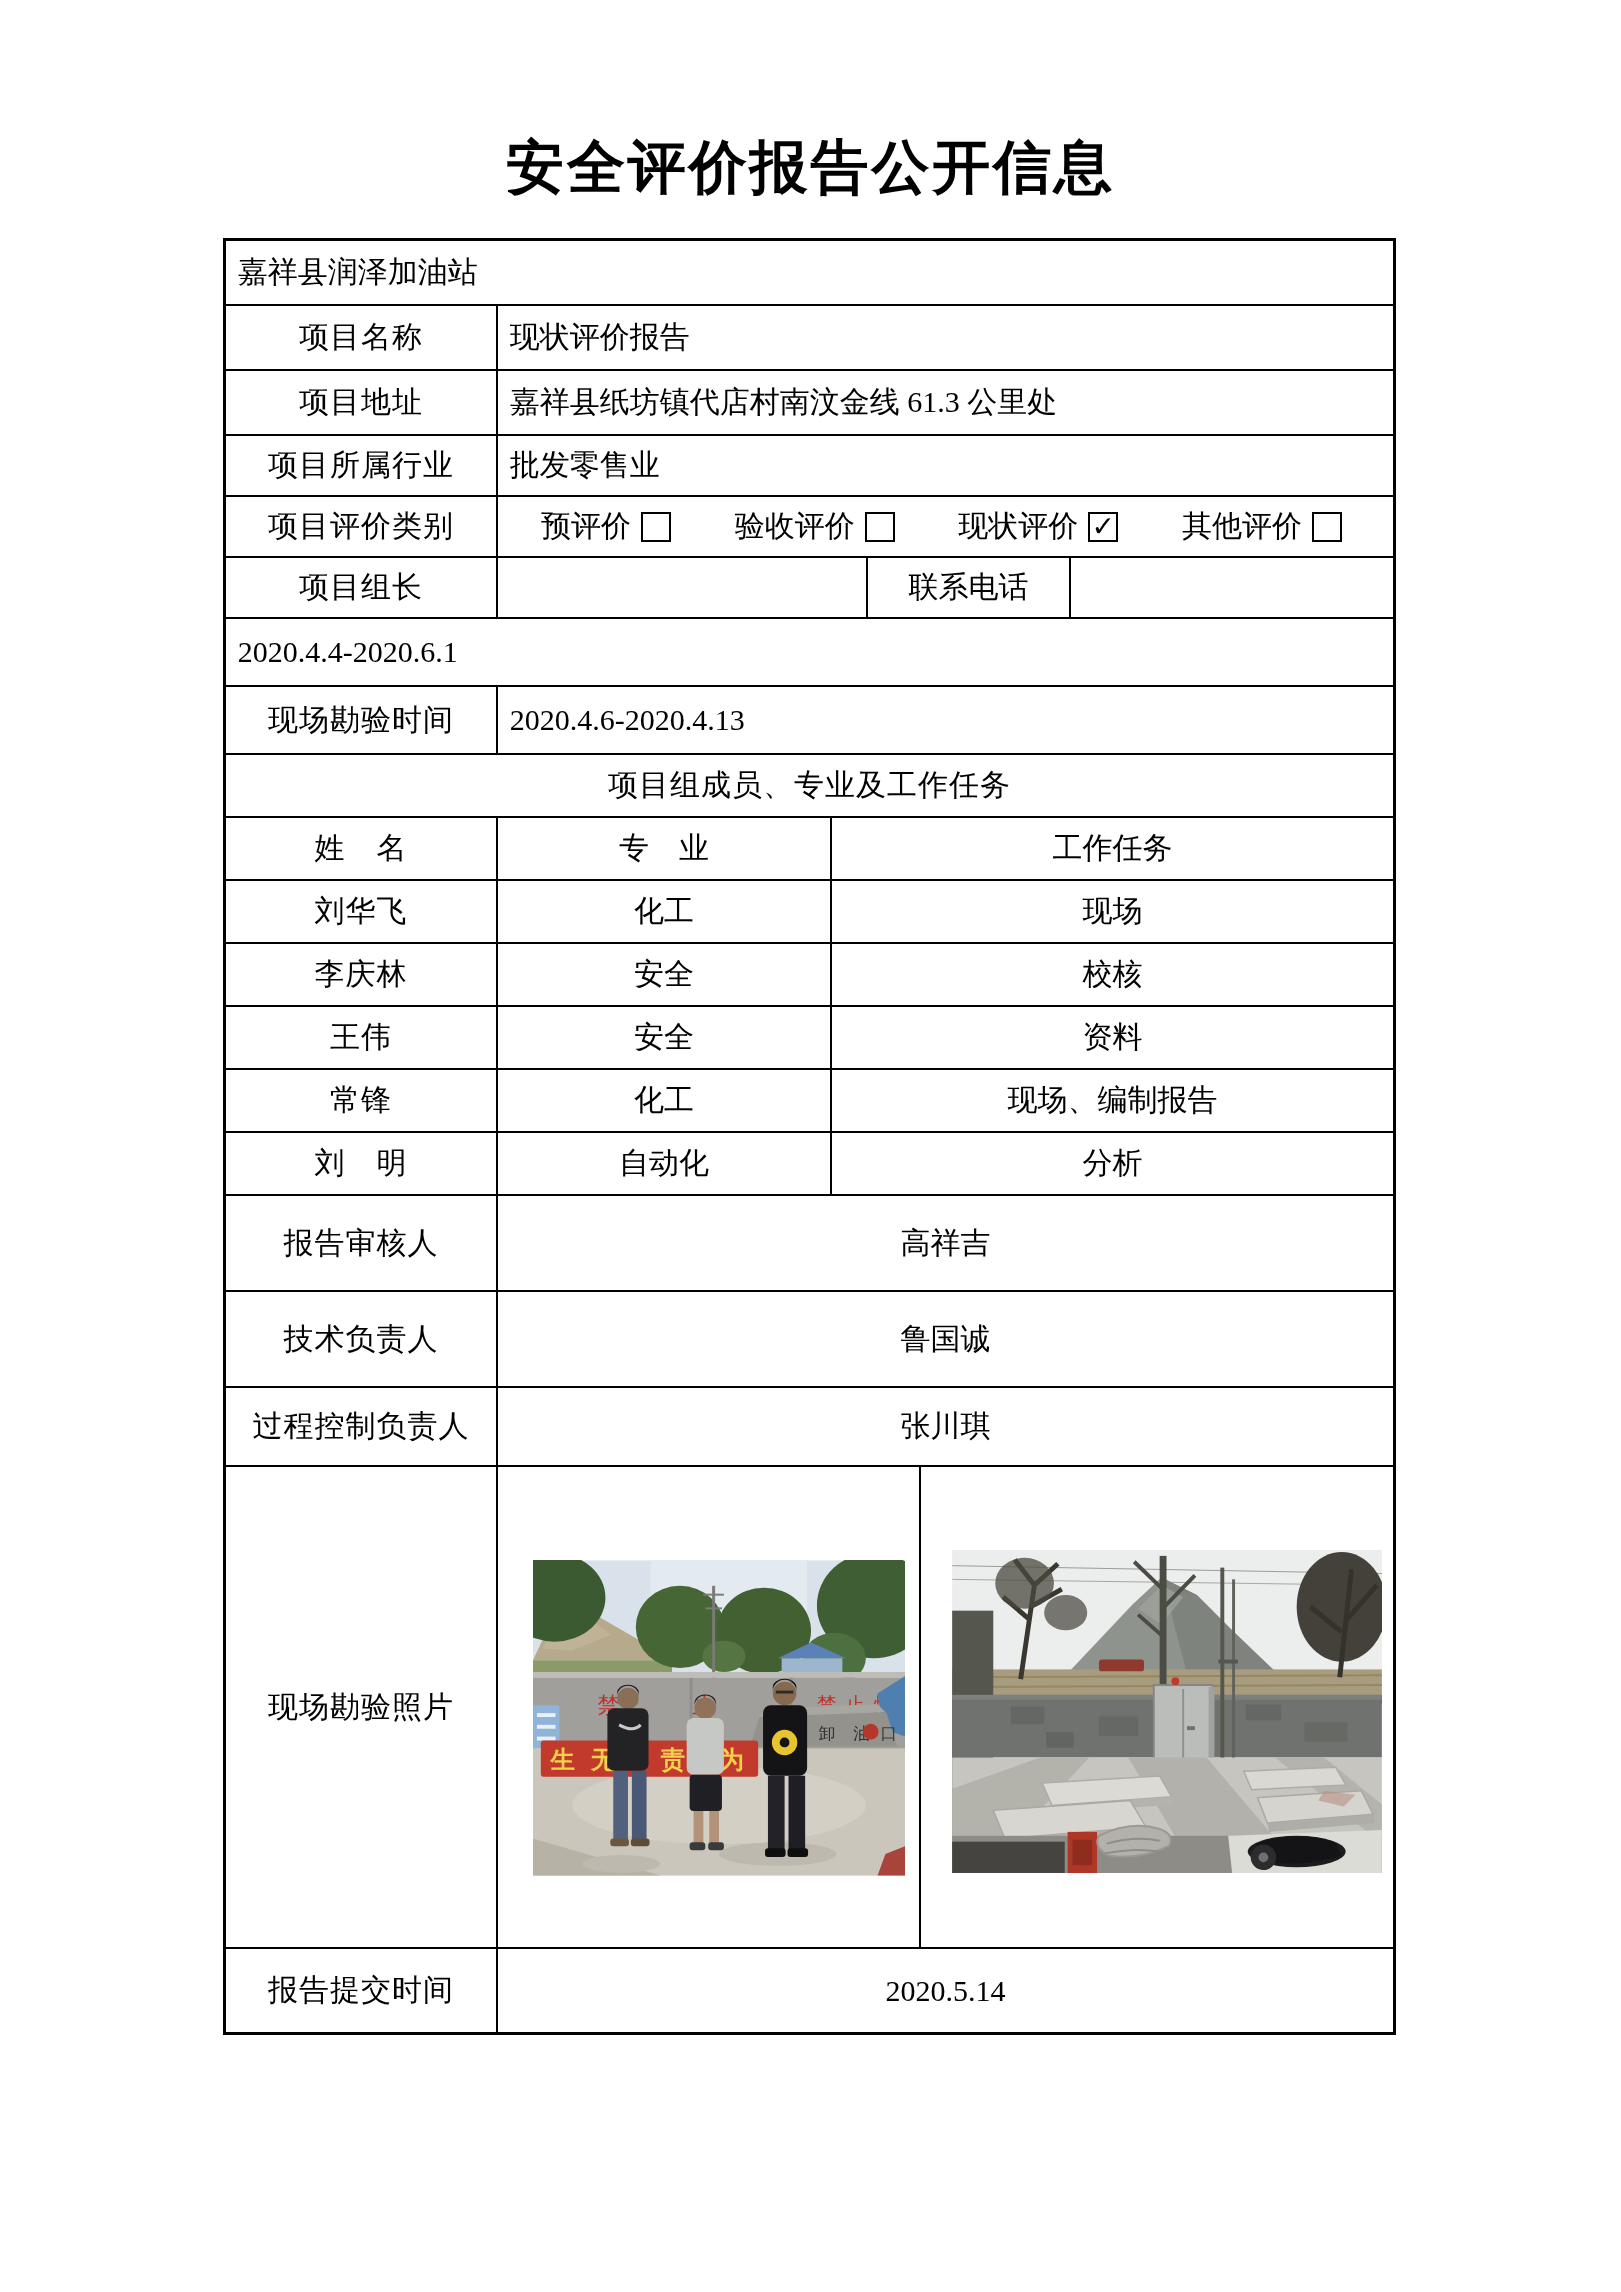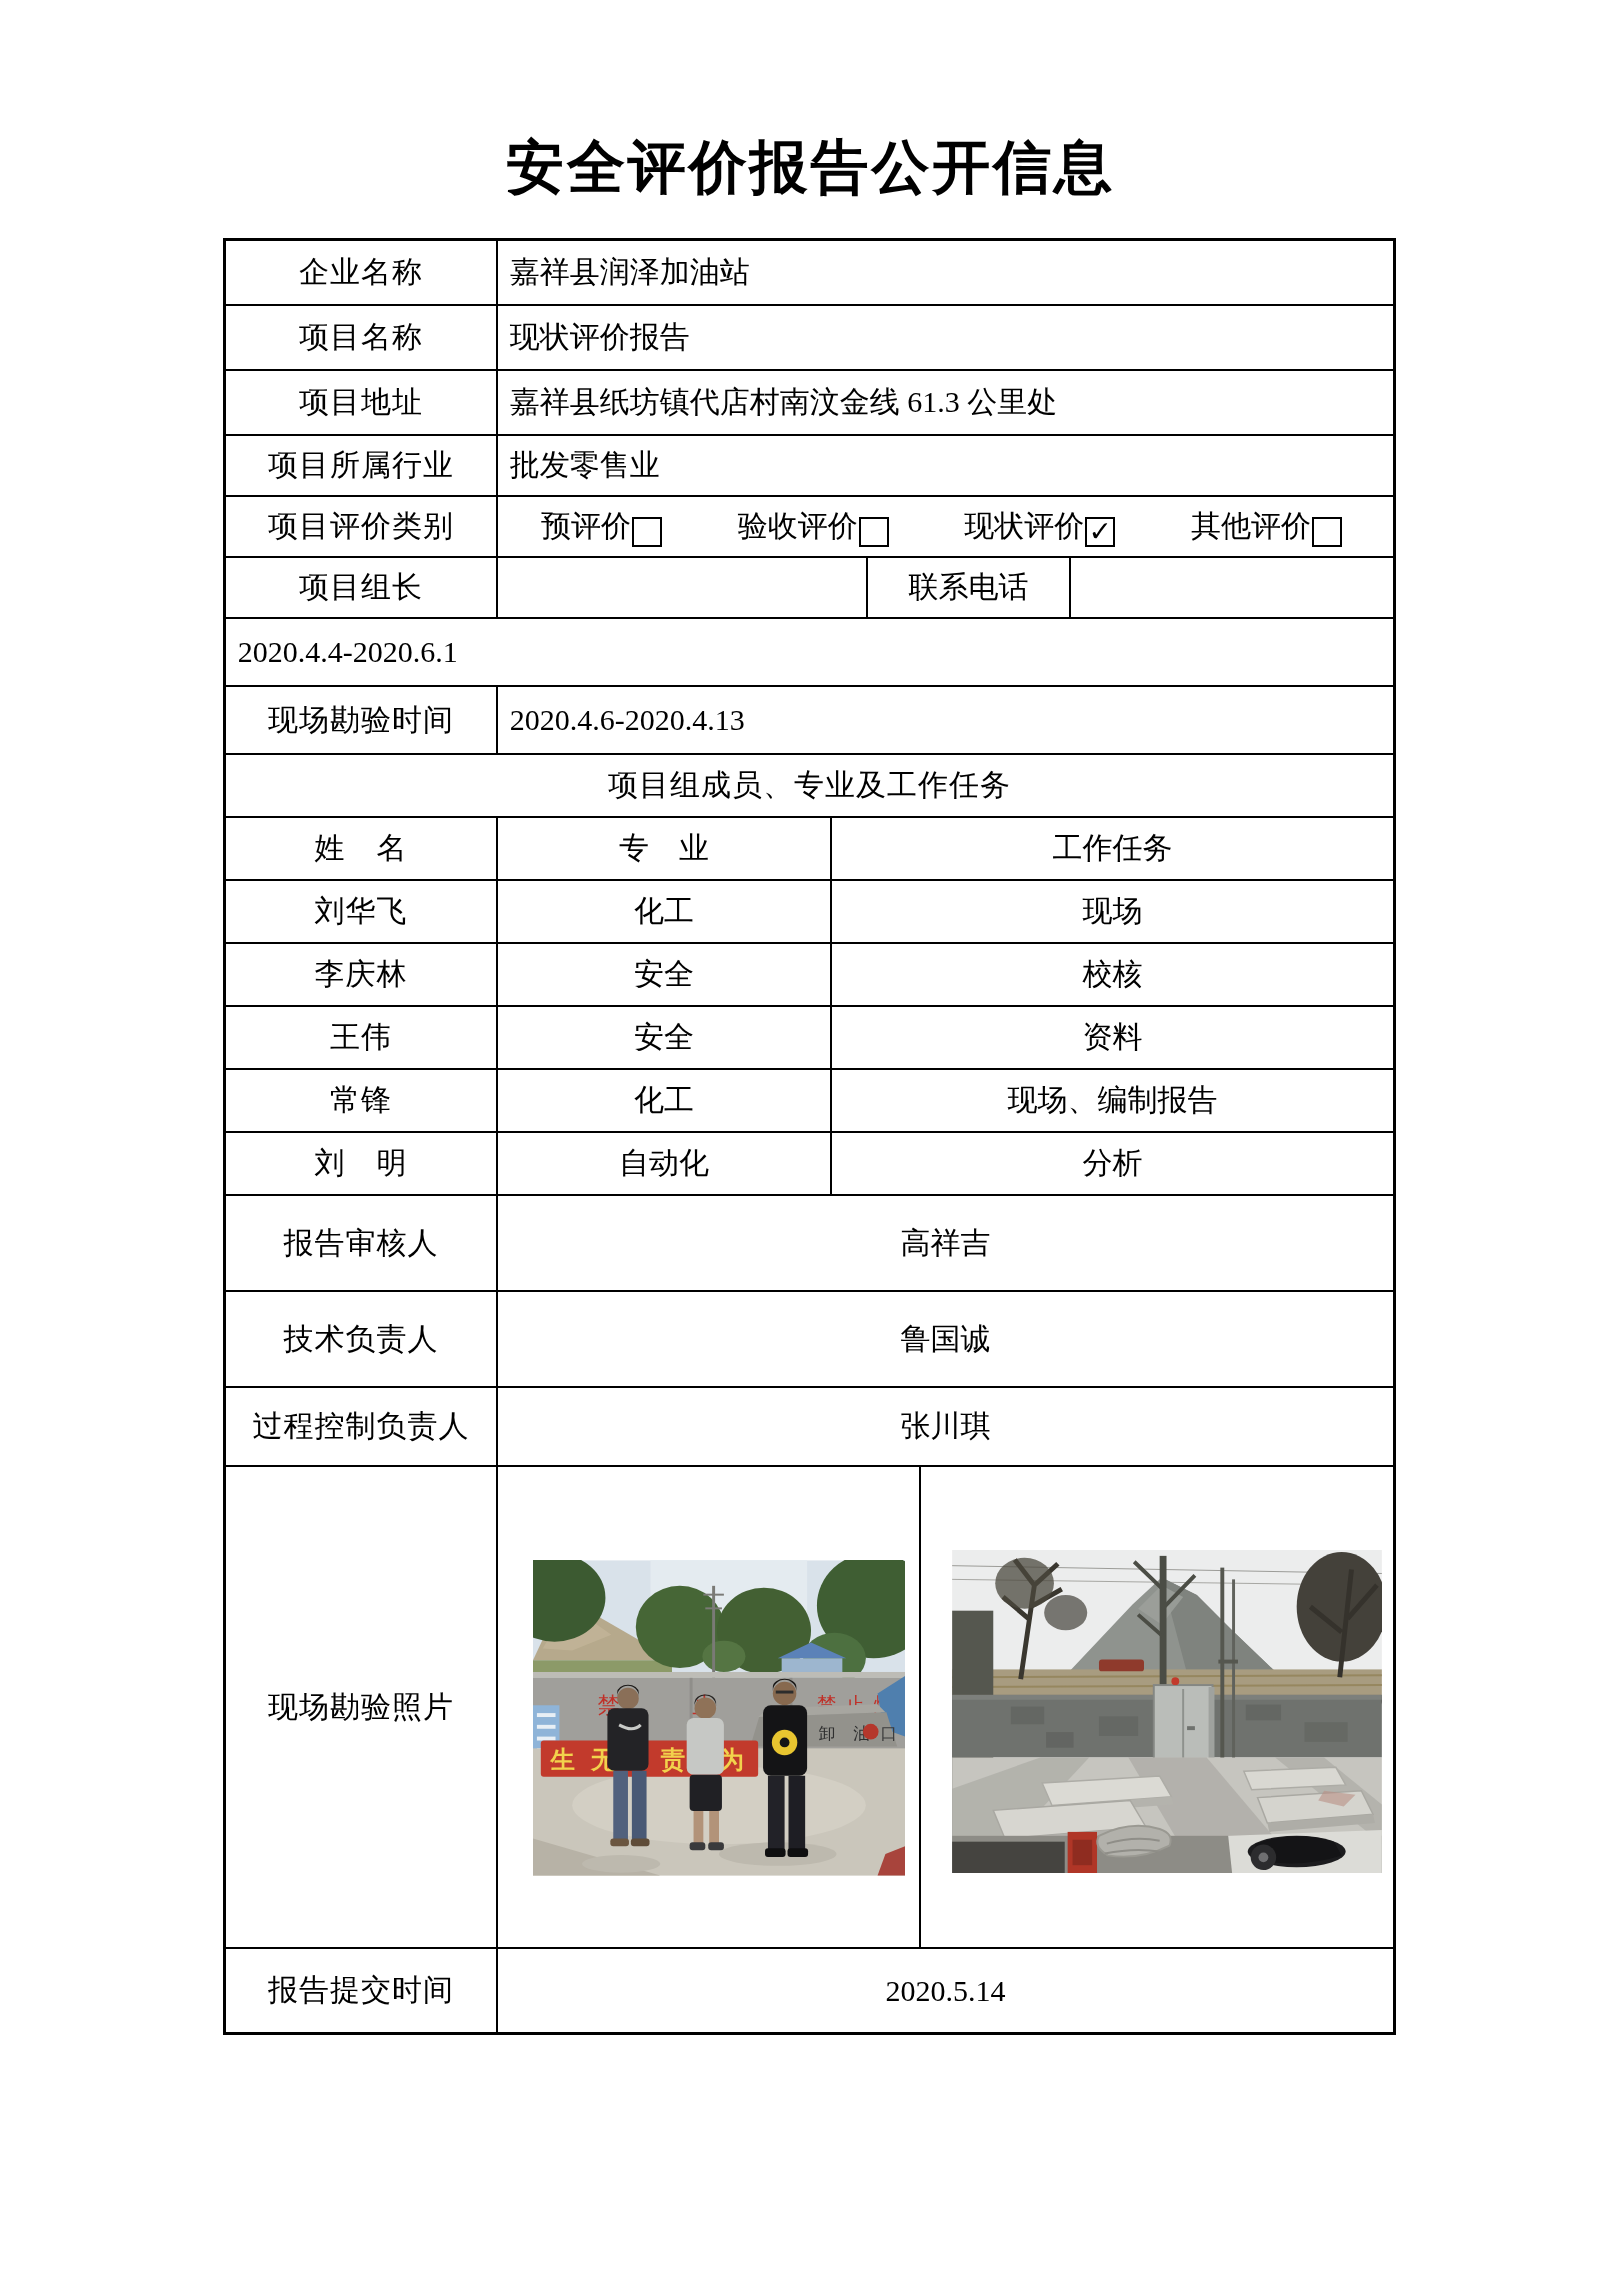--- a/index.html
+++ b/index.html
@@ -23,41 +23,40 @@
   }
   .cell:last-child{border-right:none;}
   .c-label{width:272px;flex:0 0 272px;justify-content:center;text-align:center;letter-spacing:1px;}
   .c-value{flex:1 1 auto;padding-left:11.8px;border-radius:12px;}
   .c-center{justify-content:center;padding-left:0;text-align:center;}
   .h66{height:65px;} .h62{height:61px;} .h69{height:68px;} .h64{height:63px;}
   .h78{height:96px;font-family:Liberation Serif, serif;} .h81{height:79px;} .h492{height:482px;} .h85{height:83px;}
   .w378{width:370px;flex:0 0 370px;} .w207{width:203px;flex:0 0 203px;}
   .w341{width:334px;flex:0 0 334px;} .w432{width:423px;flex:0 0 423px;}
   .opts{flex:1 1 auto;display:flex;justify-content:space-between;align-items:center;padding:0 51px 0 43px;}
-  .opt{display:flex;align-items:flex-end;gap:1px;}
+  .opt{display:flex;align-items:center;gap:10px;}
   .chkbox{
     width:30px;height:30px;border:2.9px solid #000;box-sizing:border-box;
     display:flex;align-items:center;justify-content:center;
     font-size:28px;line-height:1;font-family:"DejaVu Sans",sans-serif;
   }
   .merged-title{flex:1 1 auto;justify-content:center;text-align:center;font-size:30px;letter-spacing:1px;}
   .photo-cell{align-items:flex-start;}
   .photo-frame1{margin:93px 0 0 35px;display:block;}
   .photo-frame2{margin:83px 0 0 31px;display:block;}
   svg{display:block;}
 </style>
 </head>
 <body>
 
 <h1 class="doc-title">安全评价报告公开信息</h1>
 
 <div class="report-table">
 
   <div class="row h66">
-    <div class="cell c-label">企业名称</div>
     <div class="cell c-value">嘉祥县润泽加油站</div>
   </div>
 
   <div class="row h66">
     <div class="cell c-label">项目名称</div>
     <div class="cell c-value">现状评价报告</div>
   </div>
 
   <div class="row h66">
     <div class="cell c-label">项目地址</div>

